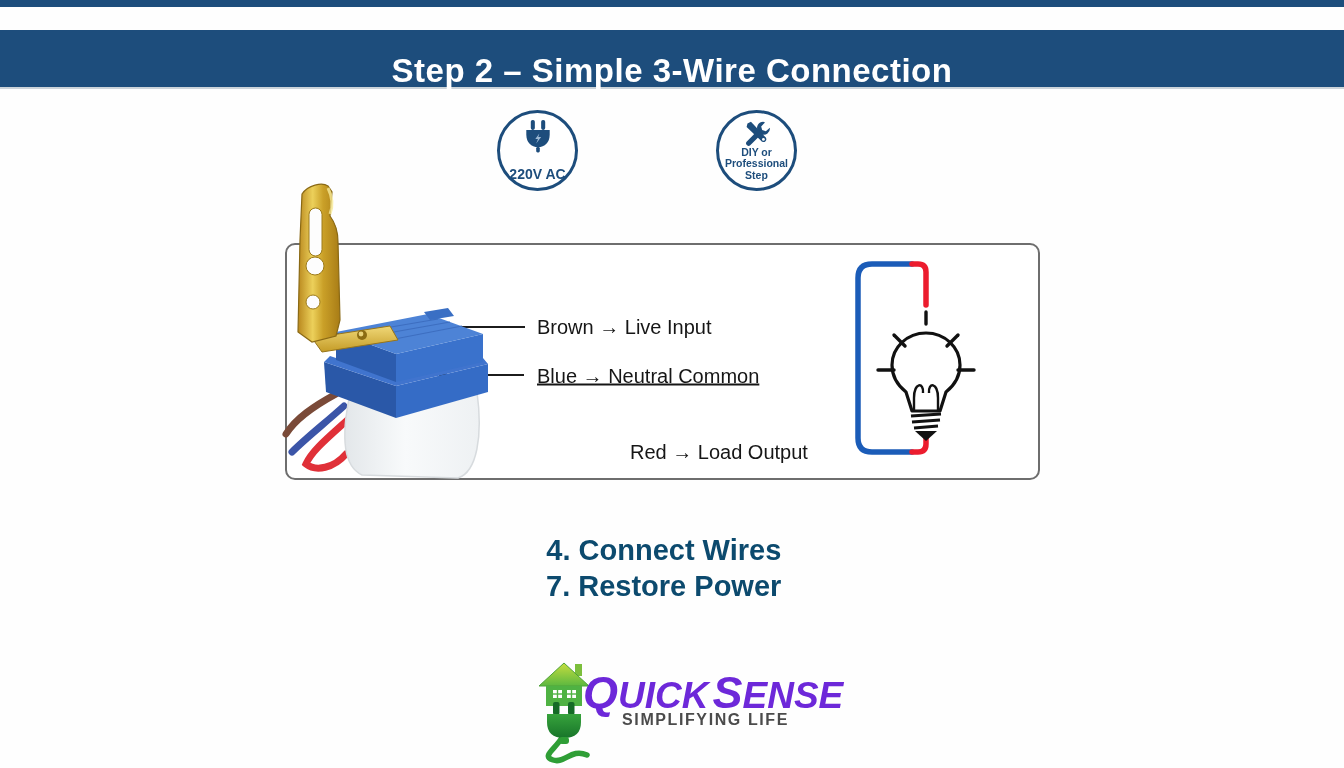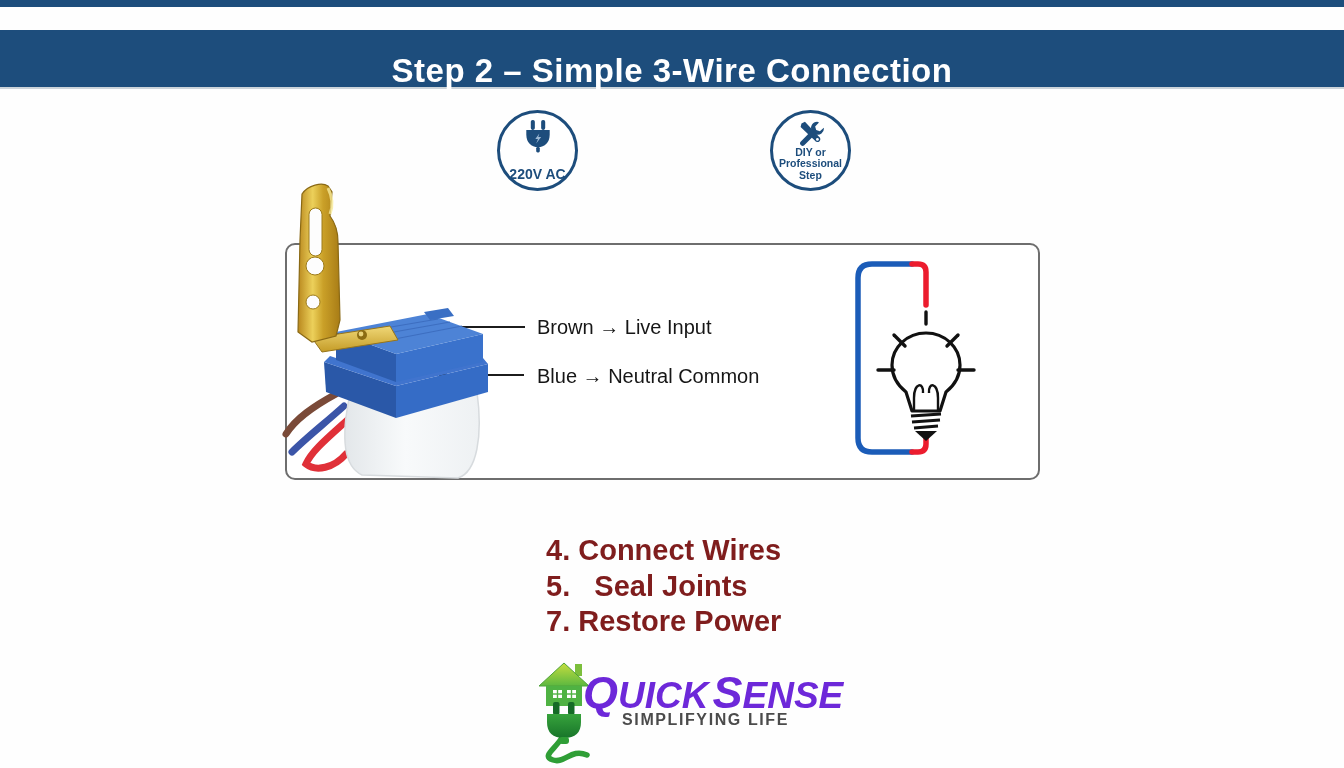--- a/index.html
+++ b/index.html
@@ -11,47 +11,47 @@
   .top-strip { position:absolute; left:0; top:0; width:1344px; height:7px; background:#1d4d7c; }
   .header-bar { position:absolute; left:0; top:30px; width:1344px; height:59px;
                 background:#1d4d7c; border-bottom:2px solid #ccd4da;
                 display:flex; align-items:center; justify-content:center; }
   .header-title { color:#ffffff; font-size:33px; font-weight:bold; letter-spacing:0.5px;margin-top:24px; }
 
   
   .badge { position:absolute; top:110px; width:81px; height:81px; border-radius:50%;
            border:3px solid #1d4d7c; background:#fff;
            display:flex; flex-direction:column; align-items:center; justify-content:center; }
-  .badge-1 { left:497px; } .badge-2 { left:626px; } .badge-3 { left:770px; }
+  .badge-1 { left:497px; } .badge-2 { left:626px; } .badge-3 { left:716px; }
   .badge-label { color:#1d4d7c; font-weight:bold; font-size:14px; margin-top:9px; }
   .badge-lines { color:#1d4d7c; font-weight:bold; font-size:10.5px; line-height:11.5px; text-align:center; margin-top:1px; }
   .badge svg { display:block; }
 
   
   .diagram-box { position:absolute; left:285px; top:243px; width:755px; height:237px;
                  border:2px solid #6e6e6e; border-radius:10px; background:#fff; z-index:1; }
 
   .product-svg { position:absolute; left:278px; top:180px; width:250px; height:300px; z-index:3; }
 
   .pointer-line { position:absolute; height:2px; background:#1c1c1c; z-index:2; }
   .pointer-line::before { content:""; position:absolute; left:-4px; top:-3px; width:8px; height:8px;
                           border-radius:50%; background:#1c1c1c; }
   .pl-1 { left:433px; top:326px; width:92px; }
   .pl-2 { left:443px; top:374px; width:81px; }
 
   .wire-label { position:absolute; font-size:20px; color:#161616; z-index:2; transform:translateY(-50%); white-space:nowrap; }
   .wl-1 { left:537px; top:327px; }
-  .wl-2 { left:537px; top:376px; }
+  .wl-2 { left:537px; top:376px;text-decoration:underline; }
   .wl-3 { left:630px; top:452px; }
 
   .bulb-svg { position:absolute; left:840px; top:248px; width:170px; height:215px; z-index:2; }
 
   
   .steps { position:absolute; left:546px; top:533px; z-index:2; }
-  .step-line { font-size:29px; font-weight:bold; color:#7f1d1d; line-height:35.5px; white-space:pre; }
+  .step-line { font-size:29px; font-weight:bold; color:#0c4a6e; line-height:35.5px; white-space:pre;text-align:right; }
 
   
   .logo { position:absolute; left:533px; top:655px; width:280px; height:110px; z-index:2; }
   .logo-icon { position:absolute; left:0; top:3px; }
   .brand { position:absolute; left:50px; top:18px; font-weight:bold; font-style:italic;
            color:#6d28d9; font-size:37px; line-height:40px; white-space:nowrap; letter-spacing:0px; }
   .brand span { display:inline-block; }
   .brand span::first-letter { font-size:45px; }
   .brand .b2 { margin-left:4px; }
   .tagline { position:absolute; left:54px; top:56px; width:202px; text-align:right;
@@ -139,20 +139,21 @@
     <rect x="31" y="28" width="13" height="48" rx="6.5" fill="#fdfdfd" stroke="#9c7a1a" stroke-width="1"></rect>
     <circle cx="37" cy="86" r="9" fill="#fdfdfd" stroke="#9c7a1a" stroke-width="1"></circle>
     <circle cx="35" cy="122" r="7" fill="#fdfdfd" stroke="#9c7a1a" stroke-width="1"></circle>
     <path d="M50,8 C54,16 55,26 52,34" stroke="#f6e896" stroke-width="3" fill="none" opacity="0.8"></path>
   </svg>
 
   <div class="pointer-line pl-1"></div>
   <div class="pointer-line pl-2"></div>
   <div class="wire-label wl-1">Brown → Live Input</div>
   <div class="wire-label wl-2">Blue → Neutral Common</div>
+  <div class="wire-label wl-3">Red → Load Output</div>
 
   <svg class="bulb-svg" viewBox="0 0 170 215">
     <path d="M72,16 L32,16 Q18,16 18,30 L18,190 Q18,204 32,204 L72,204" fill="none" stroke="#1b5cb8" stroke-width="5.5" stroke-linecap="round"></path>
     <path d="M72,16 L78,16 Q86,16 86,24 L86,57" fill="none" stroke="#ec1c2e" stroke-width="5.5" stroke-linecap="round"></path>
     <path d="M72,204 L78,204 Q86,204 86,196 L86,190" fill="none" stroke="#ec1c2e" stroke-width="5.5" stroke-linecap="round"></path>
 
     <g stroke="#111" stroke-width="3.4" stroke-linecap="round">
       <line x1="86" y1="64" x2="86" y2="76"></line>
       <line x1="38" y1="122" x2="54" y2="122"></line>
       <line x1="118" y1="122" x2="134" y2="122"></line>
@@ -168,21 +169,20 @@
       <line x1="98" y1="150" x2="98" y2="162" stroke-width="2.4"></line>
       <line x1="71" y1="168" x2="101" y2="166" stroke-width="3"></line>
       <line x1="72" y1="174" x2="100" y2="172" stroke-width="3"></line>
       <line x1="74" y1="180" x2="98" y2="178" stroke-width="3"></line>
       <path d="M75,183 L97,183 L86,193 Z" fill="#111" stroke="none"></path>
     </g>
   </svg>
 
   <div class="steps">
     <div class="step-line">4. Connect Wires</div>
-    <div class="step-line">5.   Seal Joints</div>
     <div class="step-line">7. Restore Power</div>
   </div>
 
   <div class="logo">
     <svg class="logo-icon" width="62" height="108" viewBox="0 0 62 108">
       <defs>
         <linearGradient id="housegrad" x1="0" y1="0" x2="0" y2="1">
           <stop offset="0" stop-color="#c6dd3e"></stop>
             <stop offset="1" stop-color="#5cb840"></stop>
         </linearGradient>

